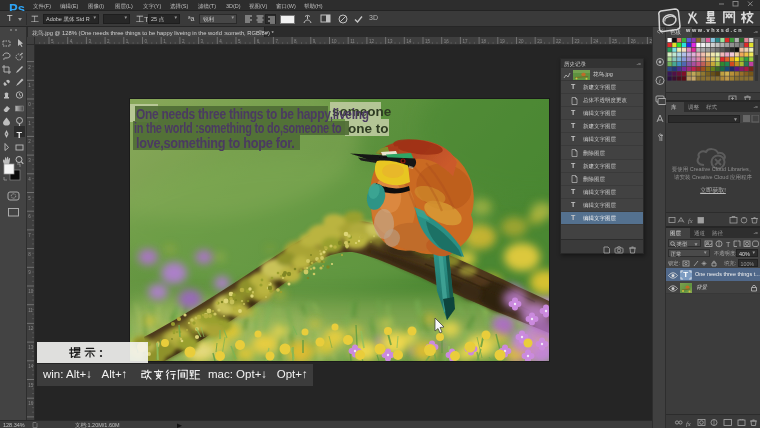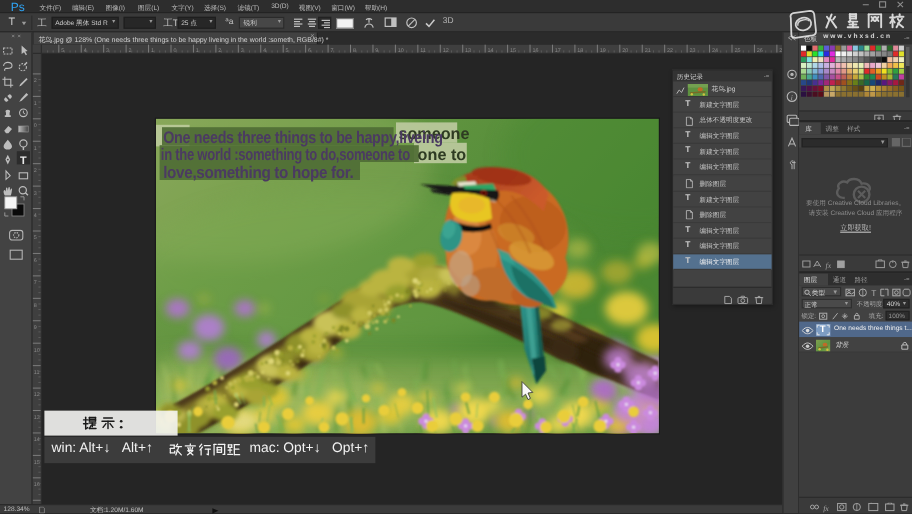--- a/index.html
+++ b/index.html
@@ -1,21 +1,21 @@
 <!DOCTYPE html>
 <html><head><meta charset="utf-8"><style>
 *{margin:0;padding:0;box-sizing:border-box}
 html,body{width:760px;height:428px;overflow:hidden;background:#262626;
  font-family:"Liberation Sans",sans-serif;position:relative}
 .abs{position:absolute}
 </style></head><body>
 
 <div class="abs" style="left:27px;top:37px;width:625px;height:383px;background:#252525"></div>
 <div class="abs" style="left:0;top:0;width:760px;height:11px;background:#2d2d2d;border-bottom:1px solid #232323">
-<span class="abs" style="left:9px;top:1px;font-size:10px;font-weight:normal;color:#2ea4f5">Ps</span>
+<span class="abs" style="left:9px;top:1px;font-size:13px;font-weight:bold;color:#2ea4f5">Ps</span>
 <span class="abs" style="left:33px;top:3px;font-size:5.5px;color:#bdbdbd">文件(F)</span>
 <span class="abs" style="left:60px;top:3px;font-size:5.5px;color:#bdbdbd">编辑(E)</span>
 <span class="abs" style="left:88px;top:3px;font-size:5.5px;color:#bdbdbd">图像(I)</span>
 <span class="abs" style="left:115px;top:3px;font-size:5.5px;color:#bdbdbd">图层(L)</span>
 <span class="abs" style="left:143px;top:3px;font-size:5.5px;color:#bdbdbd">文字(Y)</span>
 <span class="abs" style="left:170px;top:3px;font-size:5.5px;color:#bdbdbd">选择(S)</span>
 <span class="abs" style="left:198px;top:3px;font-size:5.5px;color:#bdbdbd">滤镜(T)</span>
 <span class="abs" style="left:226px;top:3px;font-size:5.5px;color:#bdbdbd">3D(D)</span>
 <span class="abs" style="left:249px;top:3px;font-size:5.5px;color:#bdbdbd">视图(V)</span>
 <span class="abs" style="left:276px;top:3px;font-size:5.5px;color:#bdbdbd">窗口(W)</span>

